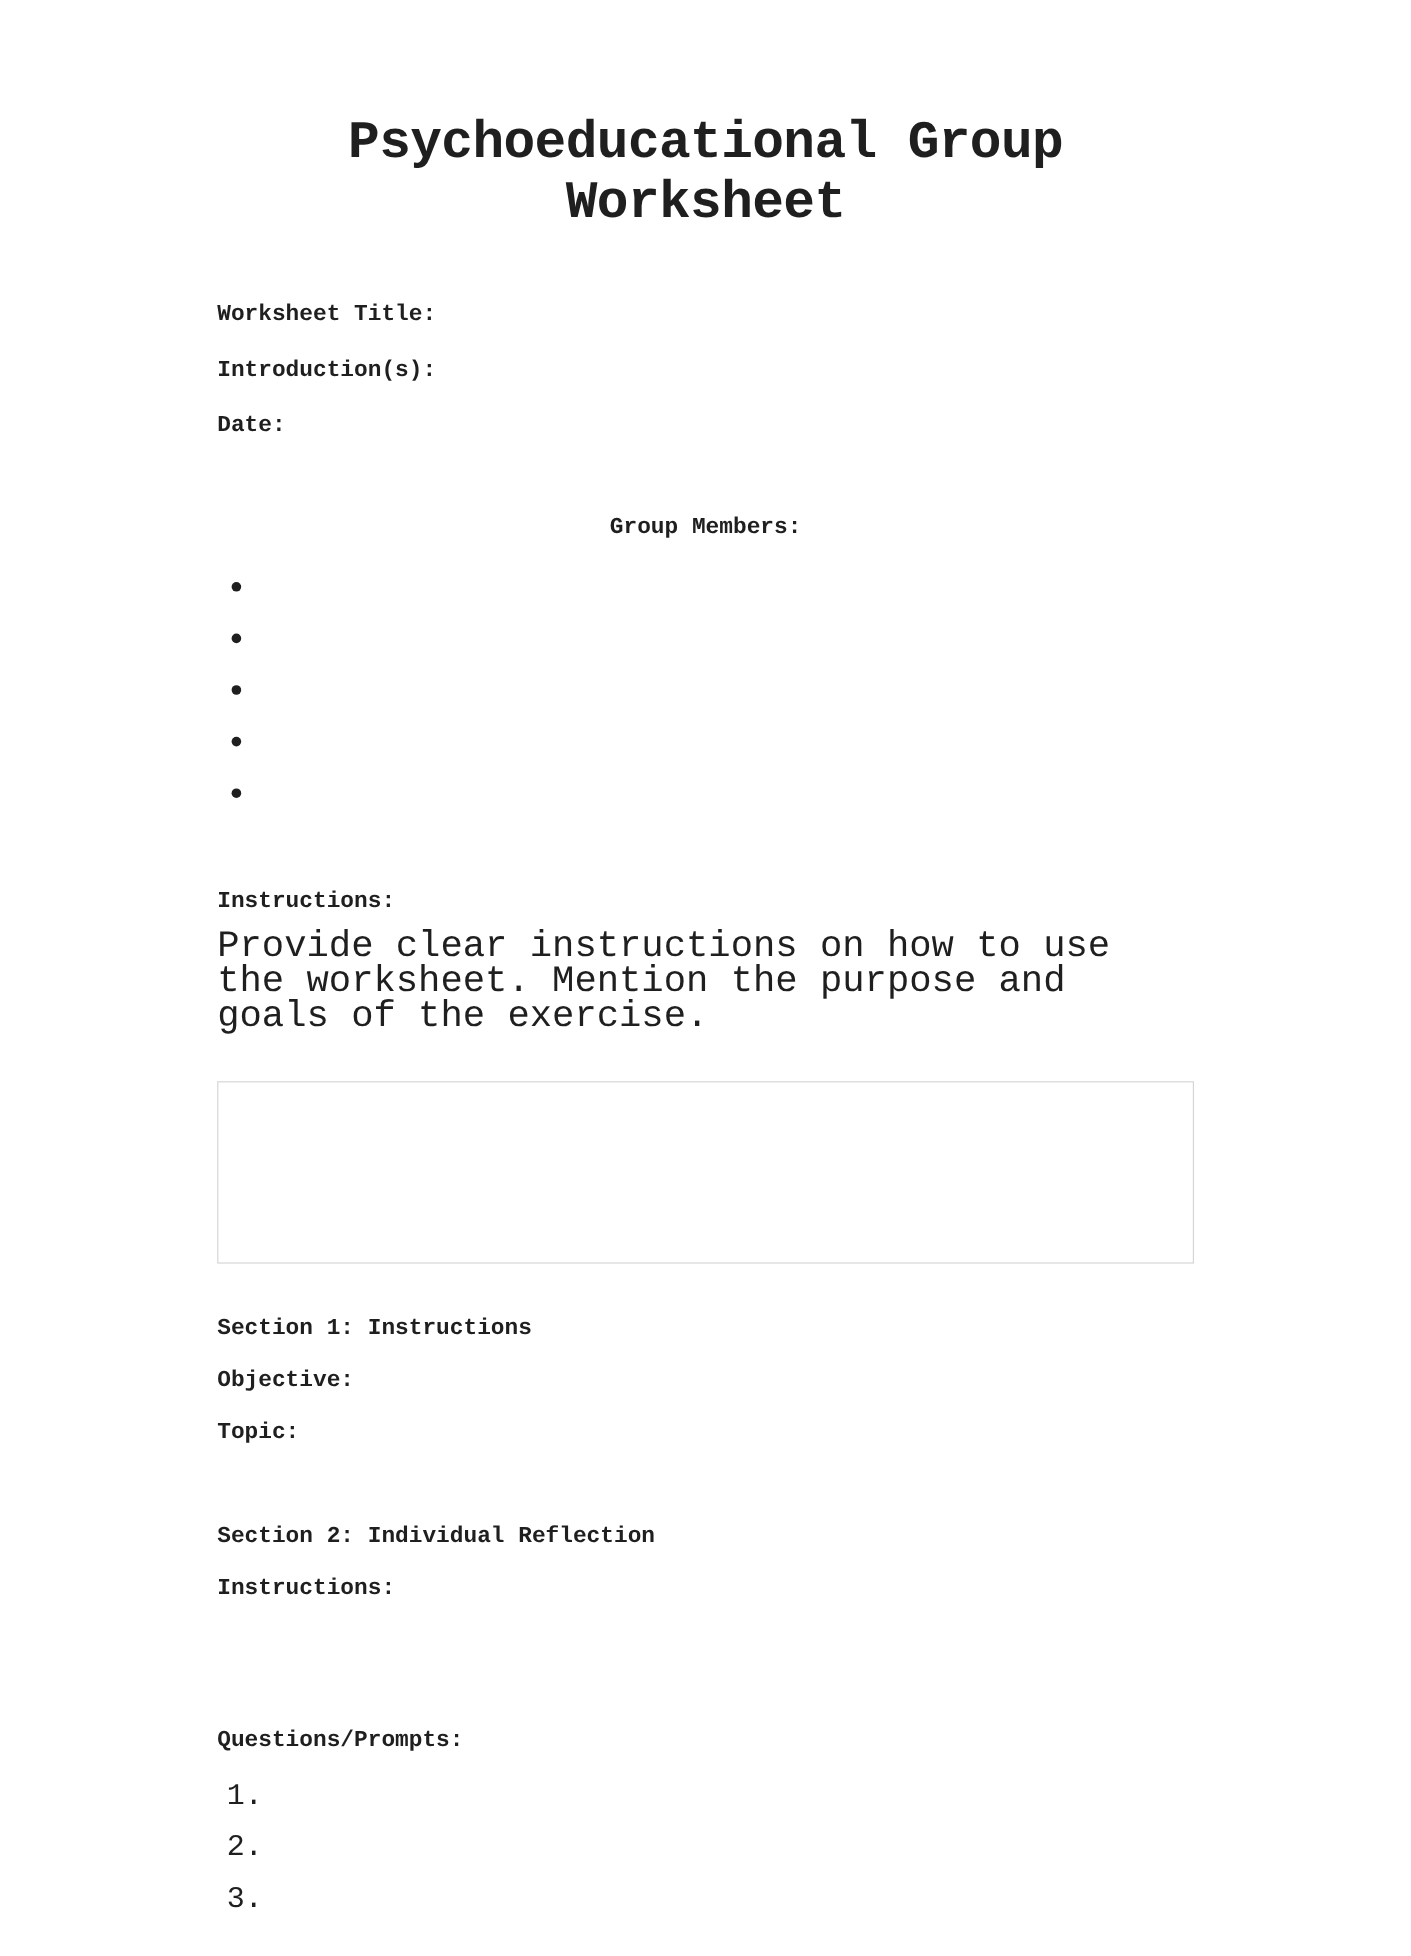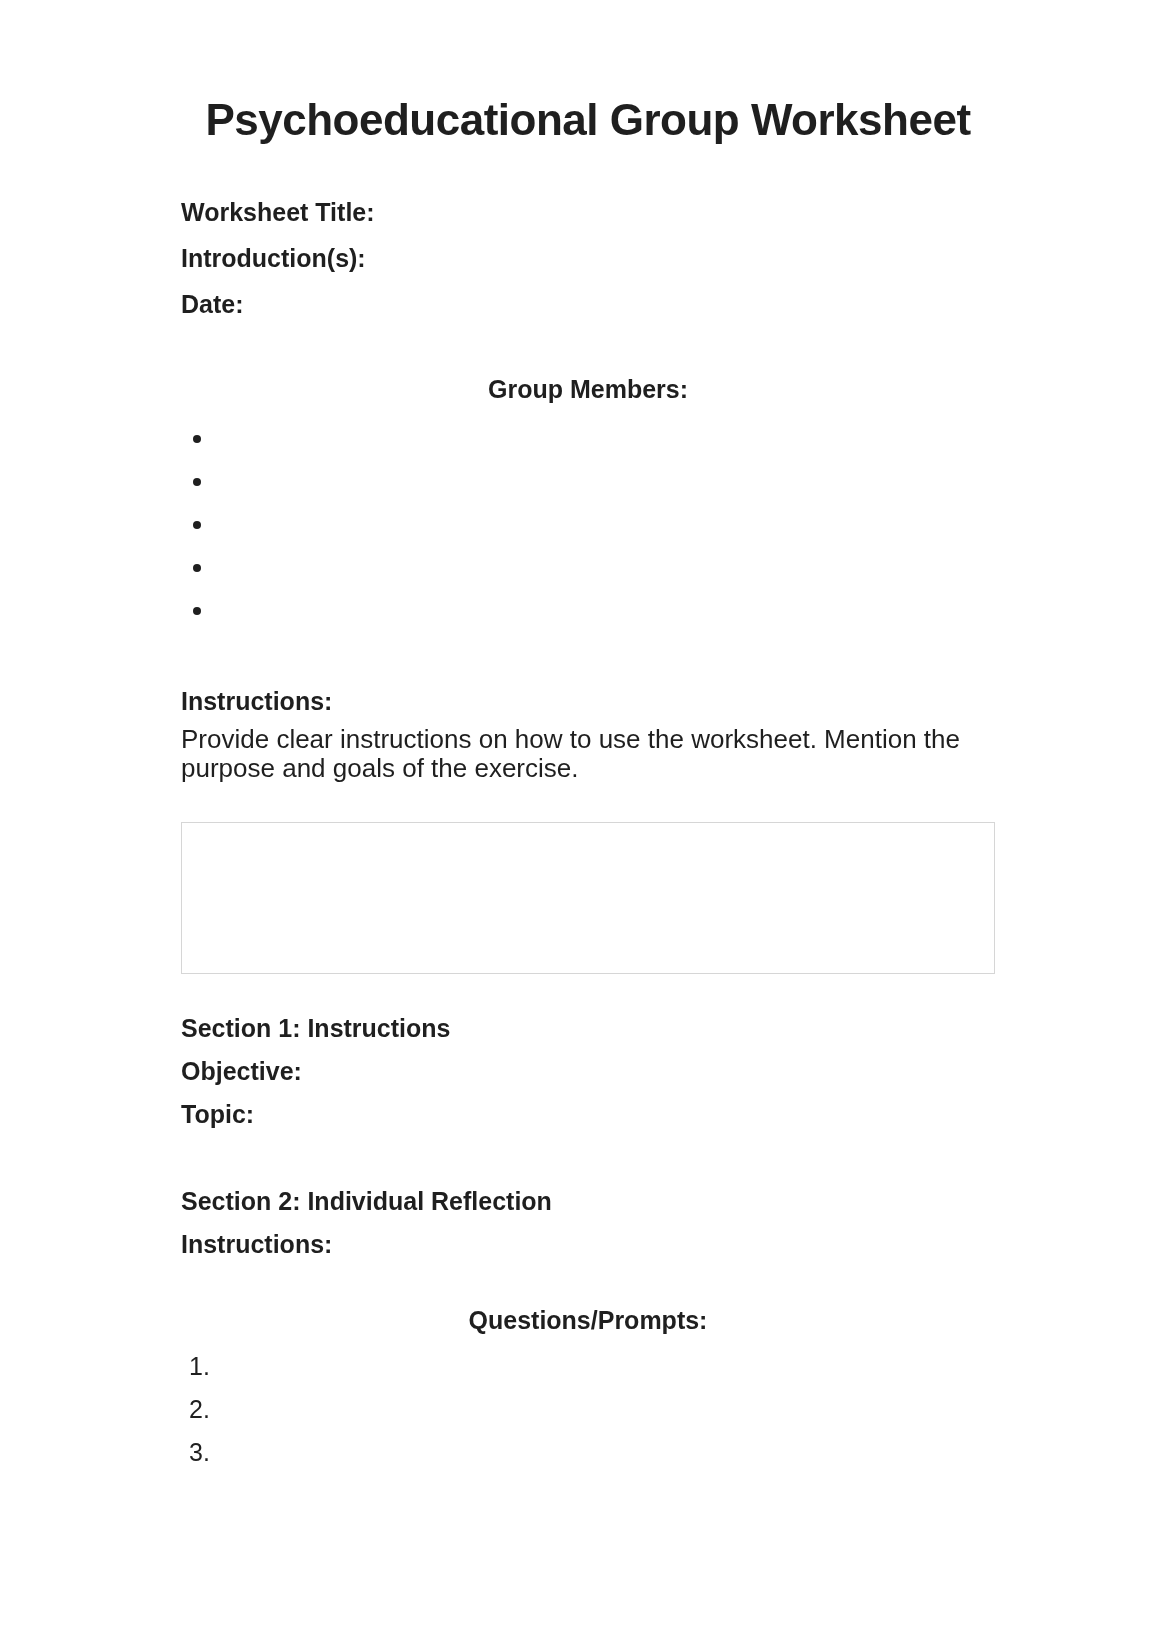--- a/index.html
+++ b/index.html
@@ -10,54 +10,54 @@
   *{ box-sizing:border-box; }
   html,body{ margin:0; padding:0; background:#ffffff; }
   .page{
     position:relative;
     width:1034px;
     height:1630px;
     margin:0 auto;
     padding:0 110px;
     background:var(--page-background);
     color:var(--text);
-    font-family:Liberation Sans, sans-serif;
+    font-family:Liberation Mono, monospace;
     overflow:hidden;
   }
   .doc-title{
     margin:95px 0 0 0;
     font-size:44px;
     line-height:50px;
     font-weight:bold;
     text-align:center;
     letter-spacing:-0.5px;
     color:var(--text);
   }
   .lbl{
     margin:0;
-    font-size:25px;
+    font-size:19px;
     line-height:29px;
     font-weight:bold;
     color:var(--text);
   }
   .body-text{
     margin:0;
-    font-size:26px;
+    font-size:31px;
     line-height:29px;
     font-weight:normal;
     color:var(--text);
   }
   .mt-53{ margin-top:53px; }
   .mt-17{ margin-top:17px; }
   .mt-56{ margin-top:56px;text-align:center; }
   .mt-55{ margin-top:55px; }
   .mt-40{ margin-top:40px; }
   .mt-14{ margin-top:14px; }
   .mt-58{ margin-top:58px; }
-  .mt-98{ margin-top:47px;text-align:center; }
+  .mt-98{ margin-top:98px; }
   .mt-9{ margin-top:9px; }
 
   .member-list{
     list-style:none;
     margin:13px 0 0 0;
     padding:0;
   }
   .member-item{
     height:43px;
     display:flex;

